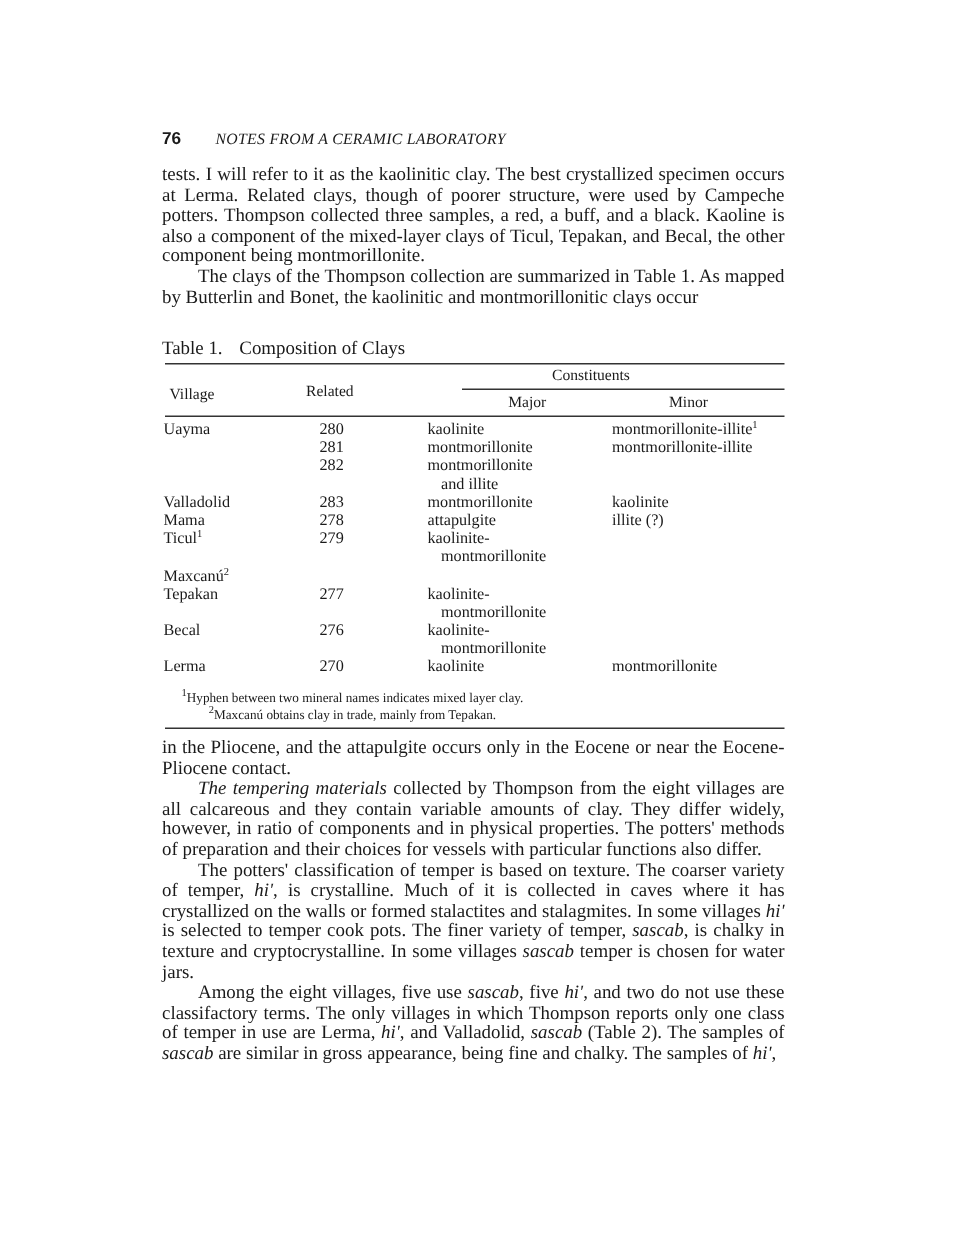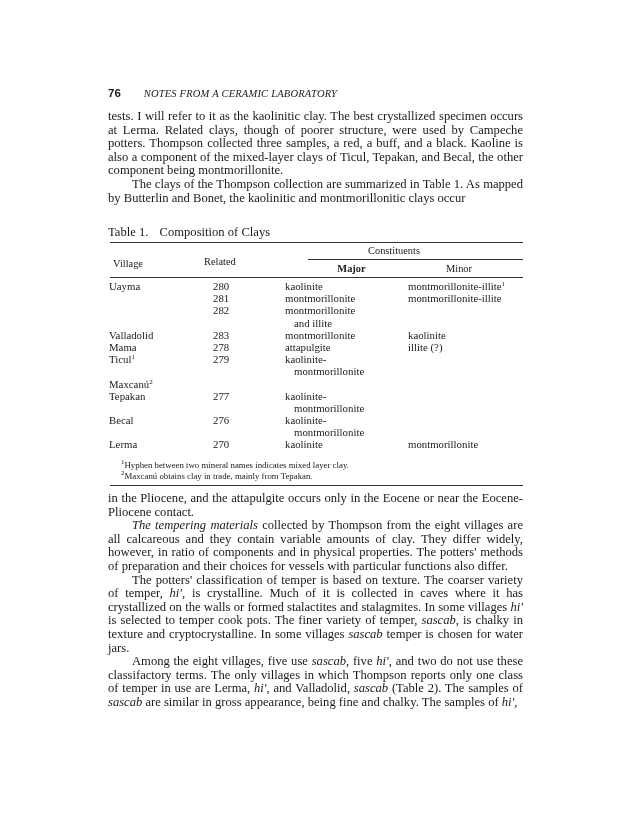--- a/index.html
+++ b/index.html
@@ -23,35 +23,35 @@
   .rule { position: absolute; left: 110px; width: 413px; height: 0; border-top: 1px solid #333; }
   .rule.r1 { top: 242px; }
   .rule.r3 { top: 277px; }
   .rule.r4 { top: 485px; }
   .rule.constituents { left: 308px; width: 215px; top: 259px; }
 
   .th { position: absolute; font-size: 10.4px; white-space: nowrap; }
   .th-village { left: 113px; top: 258px; }
   .th-sample { left: 204px; top: 256px; }
   .th-constituents { left: 368px; top: 245px; }
-  .th-major { left: 309px; width: 85px; text-align: center; top: 263px; font-weight: bold; }
+  .th-major { left: 309px; width: 85px; text-align: center; top: 263px; }
   .th-minor { left: 395px; width: 128px; text-align: center; top: 263px; }
 
   .tbody { position: absolute; left: 0; top: 280px; width: 640px; font-size: 10.8px; line-height: 12.2px; }
   .tr { position: relative; height: 12.2px; }
   .td { position: absolute; top: 0; white-space: nowrap; }
   .td.village { left: 109px; text-align: center; }
   .td.sample { left: 213px; text-align: center; }
   .td.major { left: 285px; }
   .td.minor { left: 408px; }
   .cont { padding-left: 9px; }
   sup { font-size: 7px; vertical-align: 4px; line-height: 0; }
 
   .footnotes { position: absolute; left: 121px; top: 460px; font-size: 8.8px; line-height: 11.4px; }
-  .footnotes div { white-space: nowrap; }
+  .footnotes div { white-space: nowrap; text-align: center; }
   em { font-style: italic; }
 </style>
 </head>
 <body>
 
 <div class="page">
 
   <div class="running-head">
     <span class="pgnum">76</span>
     <span class="title">NOTES FROM A CERAMIC LABORATORY</span>

